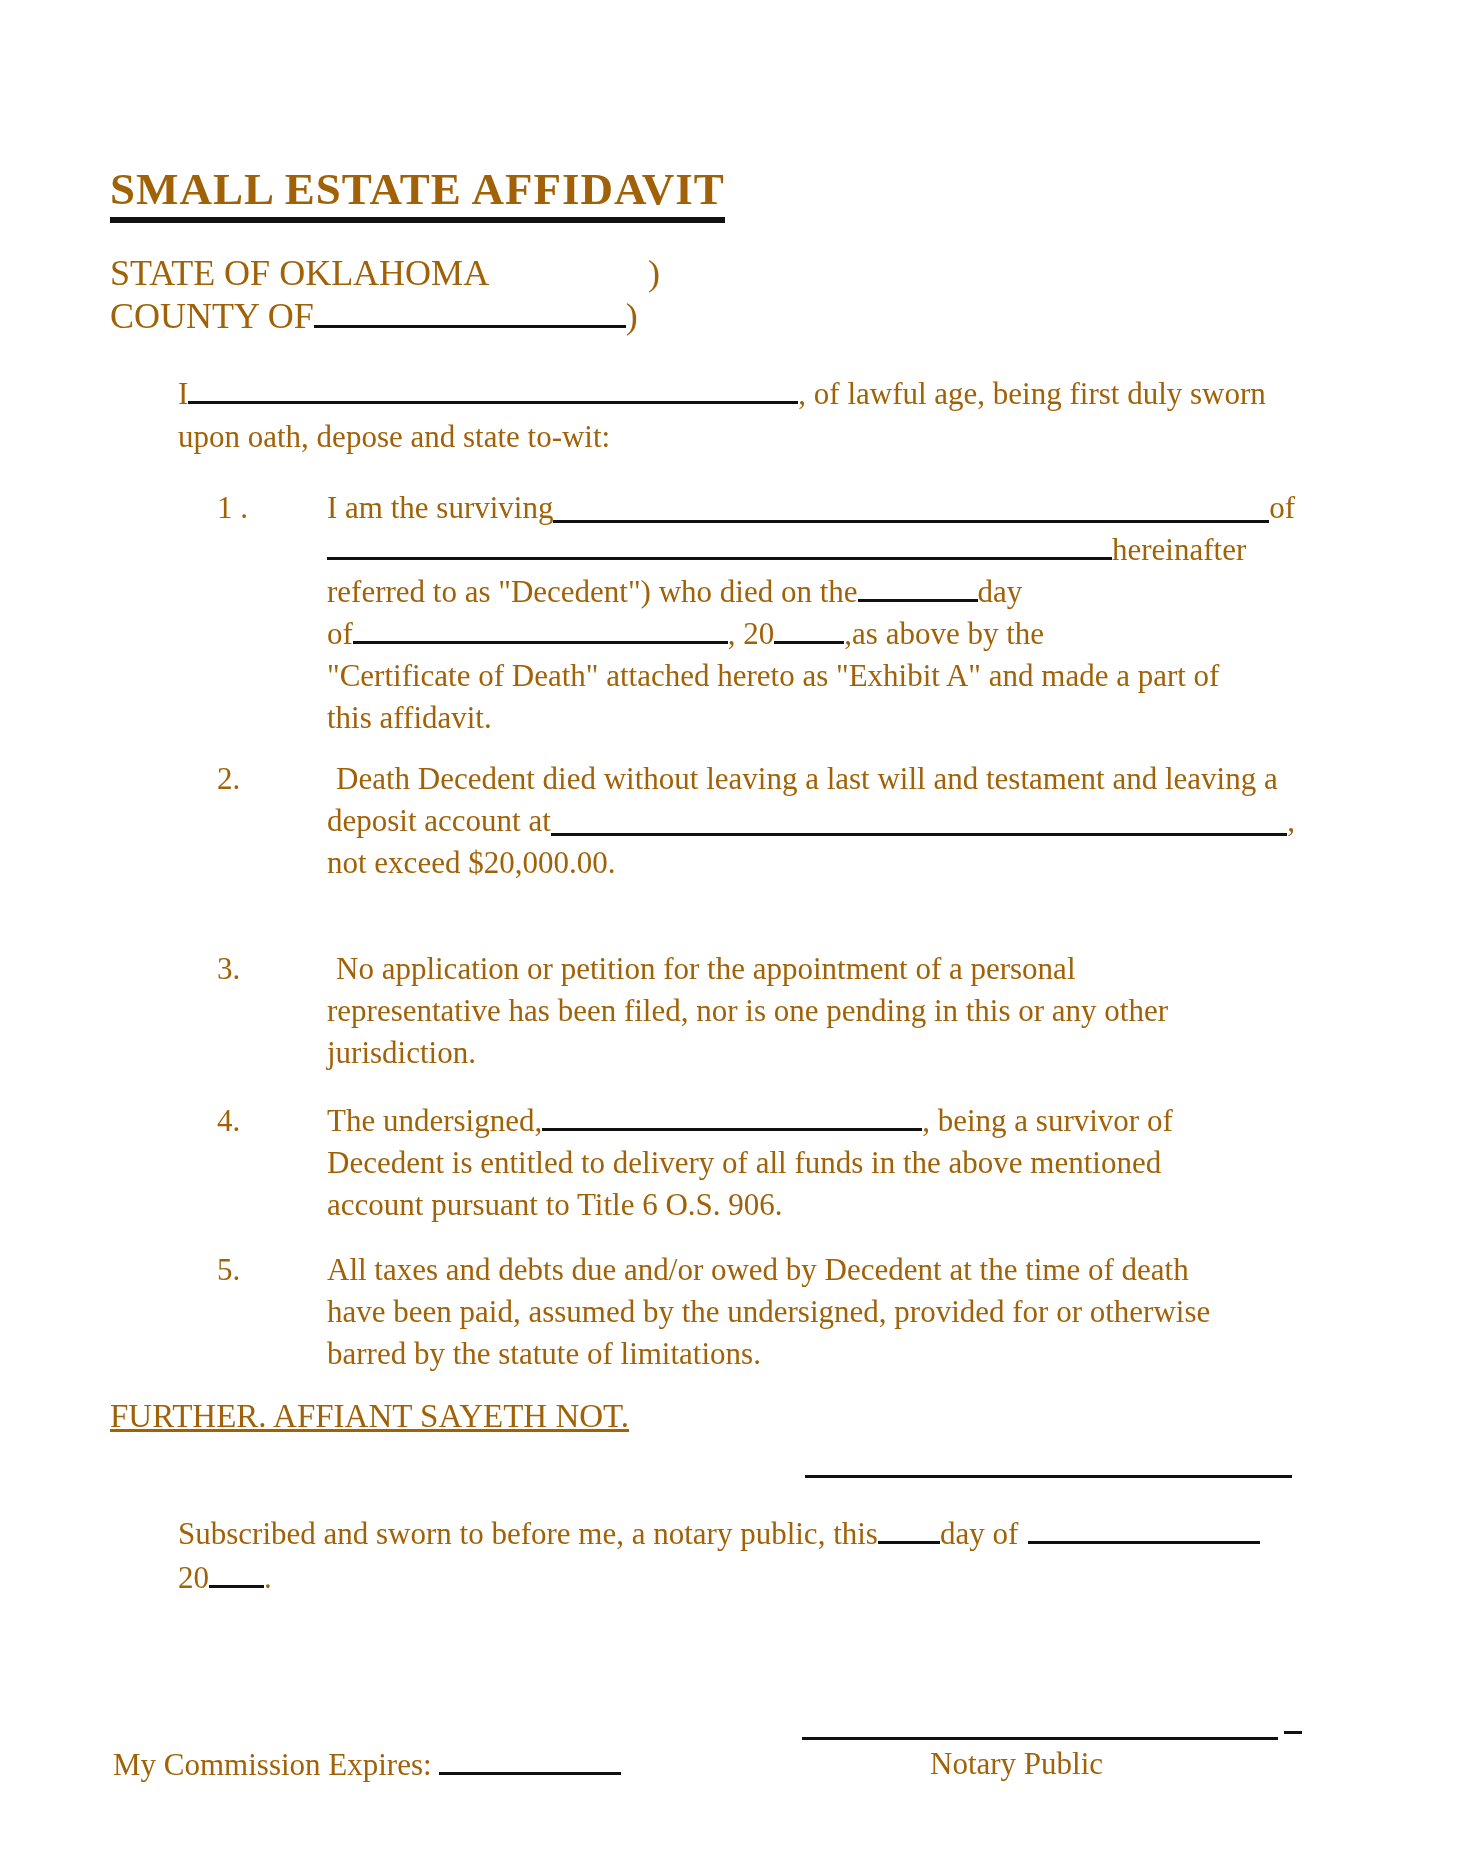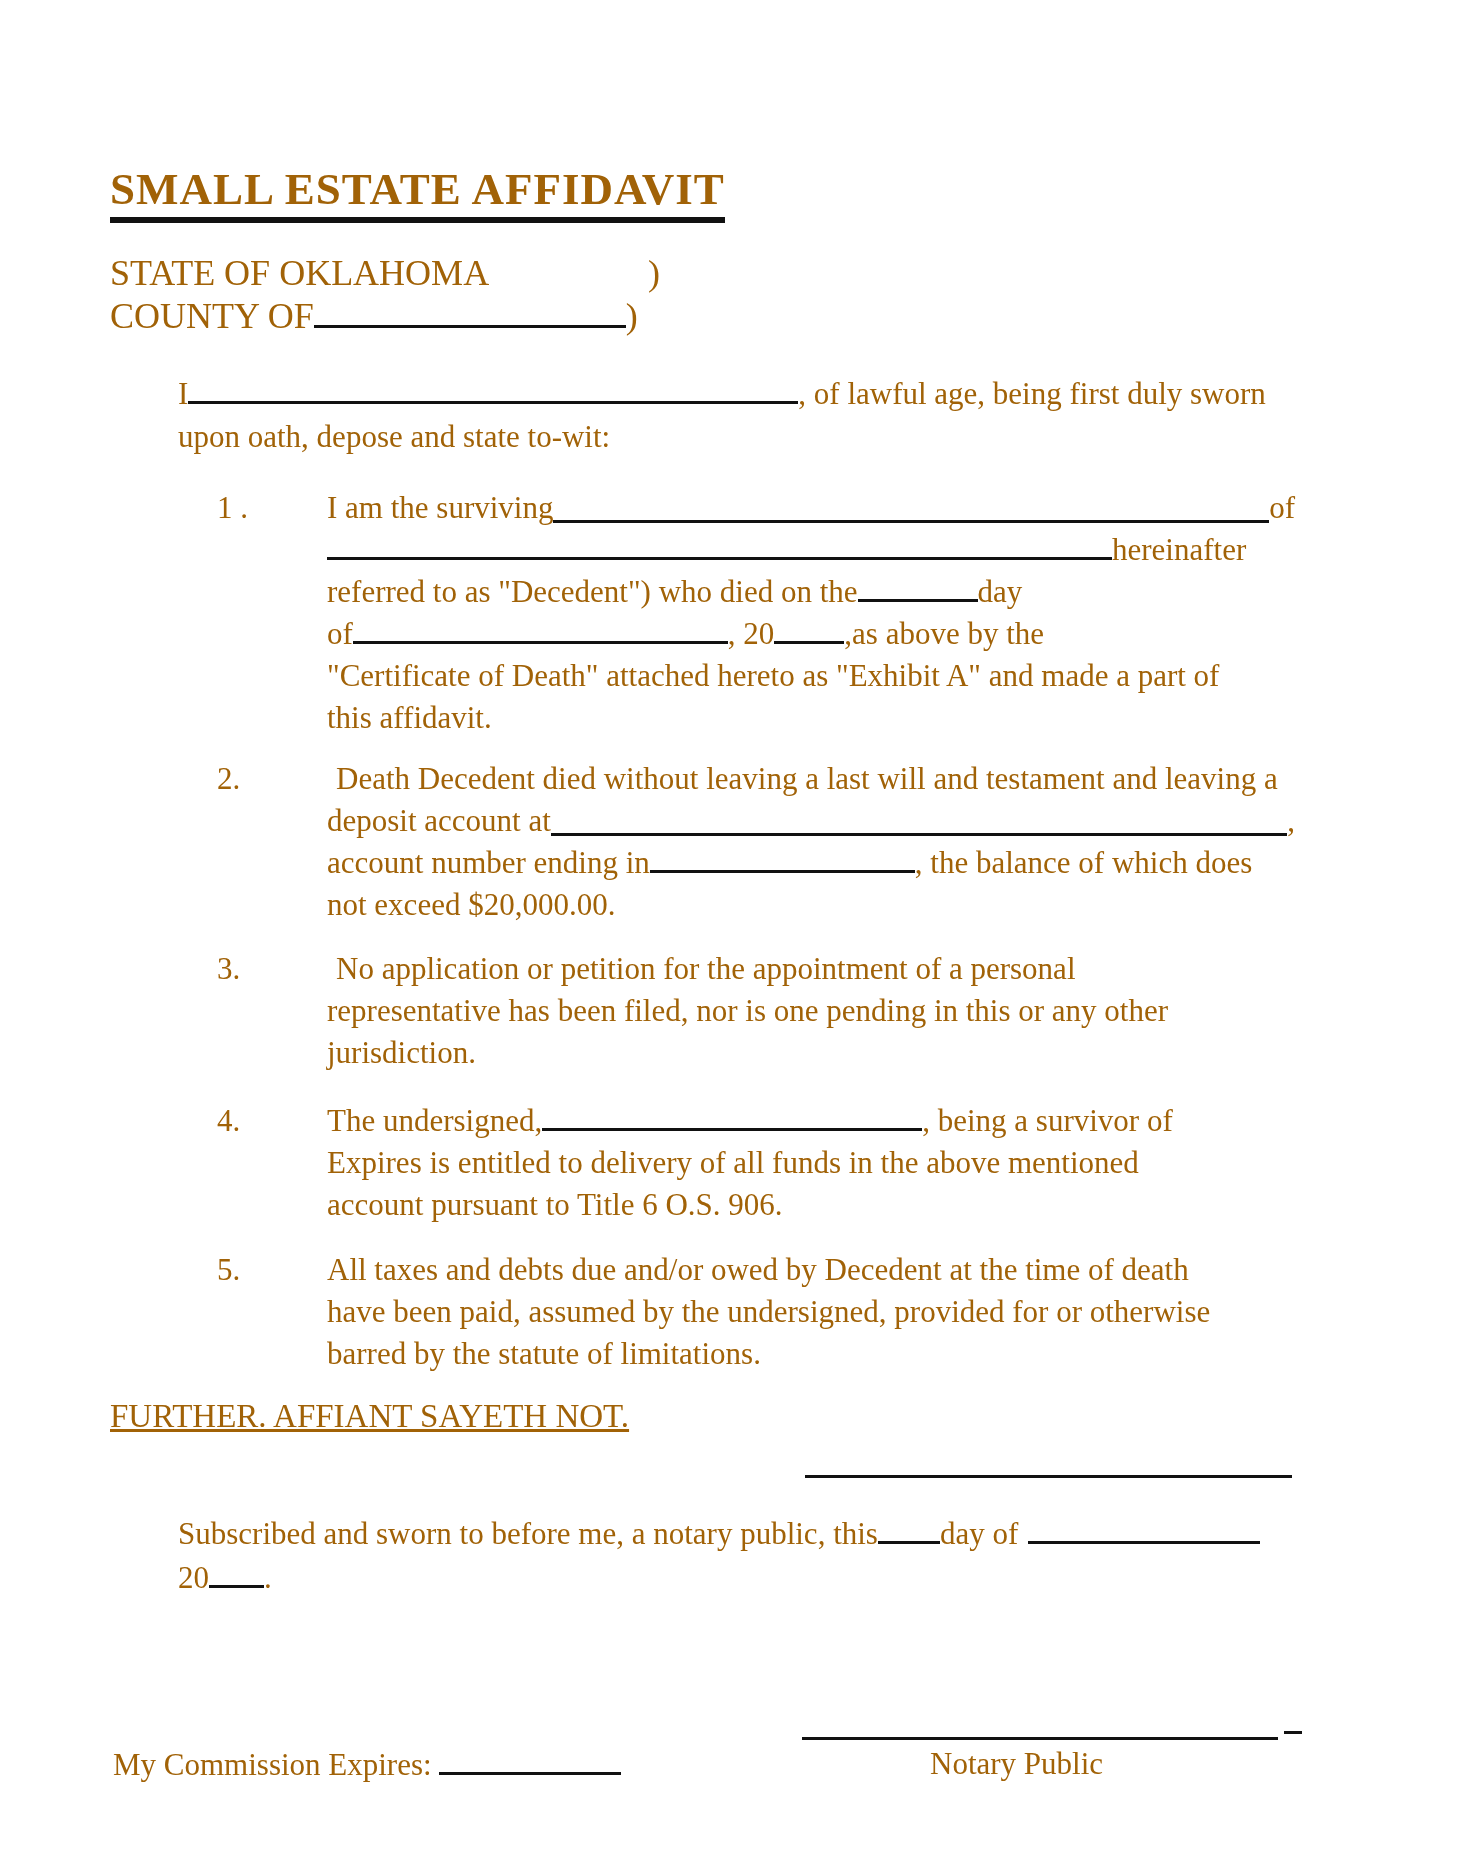--- a/index.html
+++ b/index.html
@@ -84,43 +84,40 @@
 
   <div class="item" style="top:758px;">
     <span class="num">2.</span>
     <div class="itext">
       <div class="ind">Death Decedent died without leaving a last will and testament and leaving a</div>
       <div class="fline">
         <span>deposit account at</span>
           <span class="grow"></span>
           <span>,</span>
       </div>
-      <div>
-        <span>account number ending in</span><span class="bl w265"></span><span>, the balance of which does</span>
-      </div>
       <div>not exceed $20,000.00.</div>
     </div>
   </div>
 
   <div class="item" style="top:948px;">
     <span class="num">3.</span>
     <div class="itext">
       <div class="ind">No application or petition for the appointment of a personal</div>
       <div>representative has been filed, nor is one pending in this or any other</div>
       <div>jurisdiction.</div>
     </div>
   </div>
 
   <div class="item" style="top:1100px;">
     <span class="num">4.</span>
     <div class="itext">
       <div>
         <span>The undersigned,</span><span class="bl w380"></span><span>, being a survivor of</span>
       </div>
-      <div>Expires is entitled to delivery of all funds in the above mentioned</div>
+      <div>Decedent is entitled to delivery of all funds in the above mentioned</div>
       <div>account pursuant to Title 6 O.S. 906.</div>
     </div>
   </div>
 
   <div class="item" style="top:1249px;">
     <span class="num">5.</span>
     <div class="itext">
       <div>All taxes and debts due and/or owed by Decedent at the time of death</div>
       <div>have been paid, assumed by the undersigned, provided for or otherwise</div>
       <div>barred by the statute of limitations.</div>

